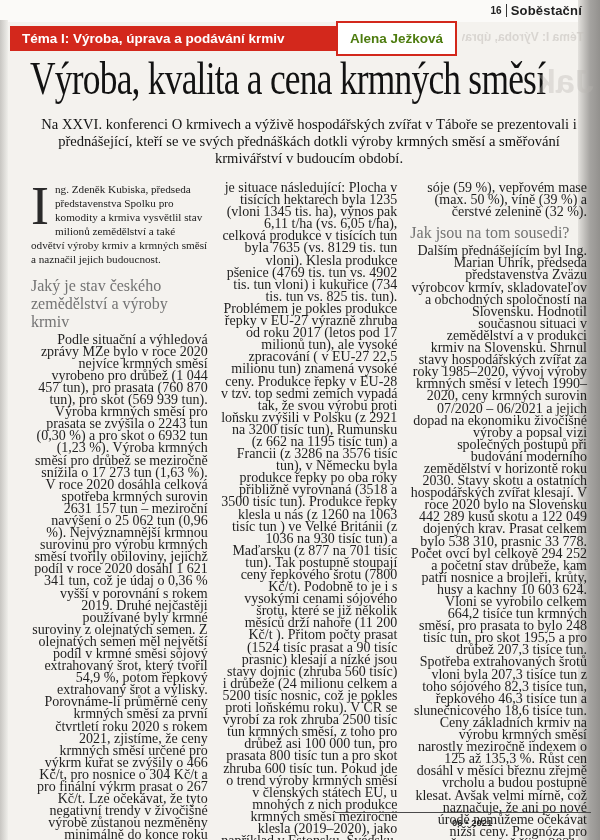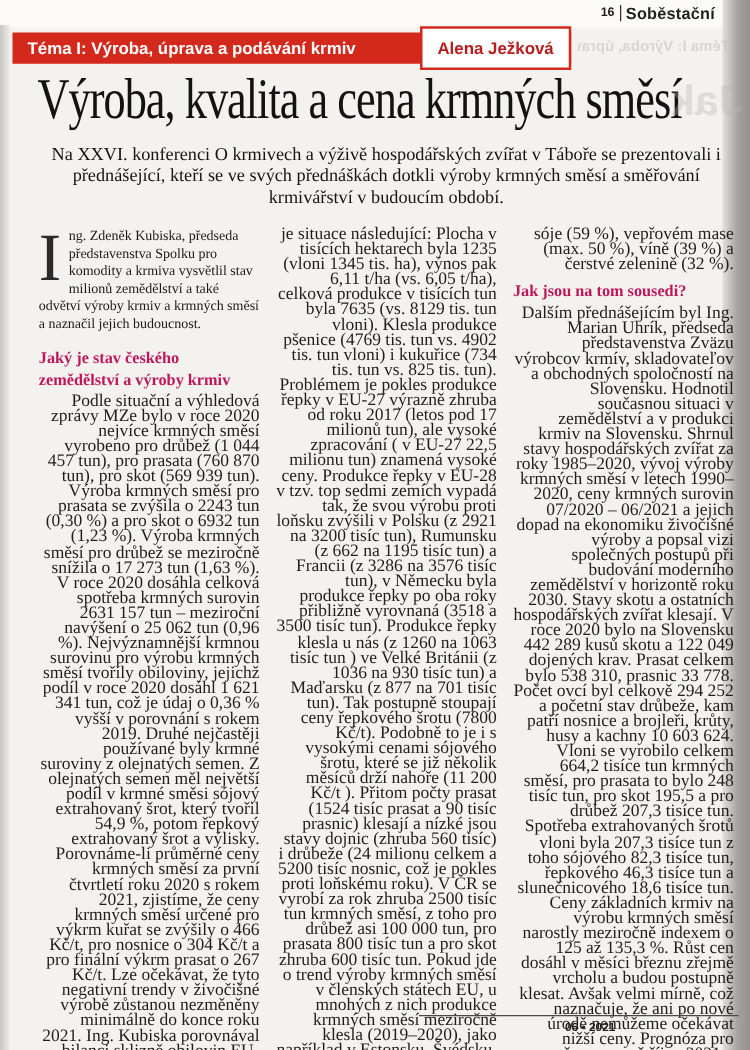--- a/index.html
+++ b/index.html
@@ -6,53 +6,53 @@
   .page {
     position:relative; width:600px; height:840px; overflow:hidden;
     background:#f4f2ee; font-family:"Liberation Serif", serif; color:#1b1b1b;
   }
   .top-band { position:absolute; top:0; left:0; right:0; height:22px; background:#fbfaf8; }
   .left-strip { position:absolute; left:0; top:20px; bottom:0; width:8px;
     background:linear-gradient(to right,#c8c6c2,#efeeea); }
   .right-band { position:absolute; right:0; top:0; bottom:0; width:22px;
     background:linear-gradient(to right,#e3e1dd,#a5a3a0 55%,#93918e); }
 
-  .header { position:absolute; top:3px; right:28px; display:flex; align-items:center;
+  .header { position:absolute; top:3px; right:18px; display:flex; align-items:center;
     font-family:"Liberation Sans", sans-serif; }
   .pagenum { font-size:10px; font-weight:bold; color:#1f1f1f; }
   .hdr-divider { width:1px; height:13px; background:#333; margin:0 4px; }
   .magazine { font-size:13px; font-weight:bold; letter-spacing:0.2px; color:#1f1f1f; }
 
   .banner { position:absolute; left:10px; top:26px; width:447px; height:25px;
     background:#d3281c; display:flex; align-items:center;
     font-family:"Liberation Sans", sans-serif; }
   .banner-label { color:#ffffff; font-weight:bold; font-size:13.5px; padding-left:12px; flex:1; }
-  .author-box { background:#ffffff; border:2px solid #d3281c; color:#b91c1c;
+  .author-box { background:#ffffff; border:2px solid #d3281c; color:#4d7c0f;
     font-weight:bold; font-size:13.5px; height:35px; box-sizing:border-box;
     display:flex; align-items:center; padding:0 12px; white-space:nowrap; }
   .banner-ghost { position:absolute; left:462px; top:30px; width:122px; height:19px;
     overflow:hidden; color:#c3bfba; font-family:"Liberation Sans", sans-serif;
     font-weight:bold; font-size:12px; transform:scaleX(-1); opacity:0.55; white-space:nowrap; }
 
   .headline { position:absolute; left:30px; top:52px; margin:0; font-weight:400;
     font-size:46px; letter-spacing:-1px; white-space:nowrap; color:#121212;
     transform:scaleX(0.77); transform-origin:left top; }
   .headline-ghost { position:absolute; right:6px; top:62px; font-size:34px; font-weight:bold;
     color:#b9b6b1; opacity:0.35; transform:scaleX(-1);
     font-family:"Liberation Sans", sans-serif; }
 
   .lede { position:absolute; left:31px; top:116px; width:556px; margin:0;
     font-size:14.6px; line-height:17.2px; color:#141414;text-align:center; }
 
   .cols { position:absolute; left:31px; top:182px; width:556px; display:flex; gap:13px; }
   .col { width:177px; }
   .intro { margin:0 0 10px 0; font-size:11.2px; line-height:14.1px; color:#1a1a1a; }
   .dropcap { float:left; font-size:54px; line-height:44px; padding:2px 6px 0 0; color:#2a2a2a; }
-  .sec-heading { margin:6px 0 3px 0; font-size:13px; line-height:18px;
-    color:#be185d; font-weight:bold; }
+  .sec-heading { margin:6px 0 3px 0; font-size:16px; line-height:18px;
+    color:#737373; font-weight:normal; }
   .body-text { margin:0; font-size:14px; line-height:12.1px; color:#1e1e1e;text-align:right; }
   .col3-lead { margin-bottom:2px; }
 
   .footer-line { position:absolute; left:335px; top:812px; width:256px; height:1px; background:#4a4a4a; }
   .footer-issue { position:absolute; left:452px; top:817px; width:90px; 
     font-family:"Liberation Sans", sans-serif; font-size:9.5px; font-weight:bold; color:#222; }
 </style>
 </head>
 <body>
 

